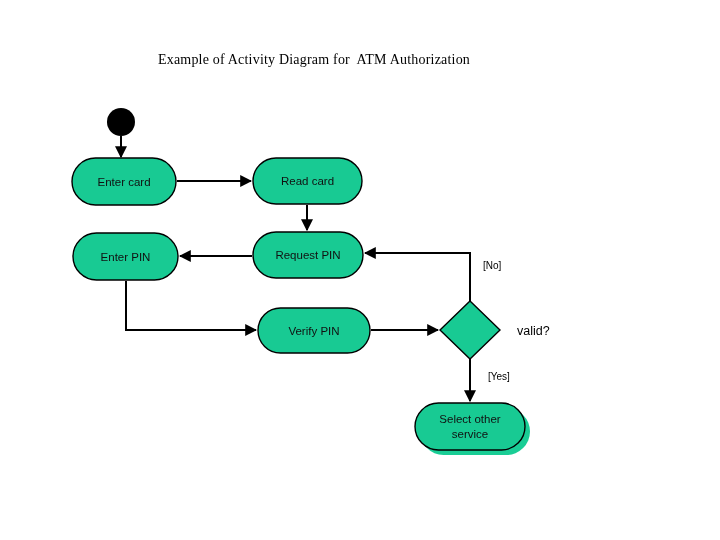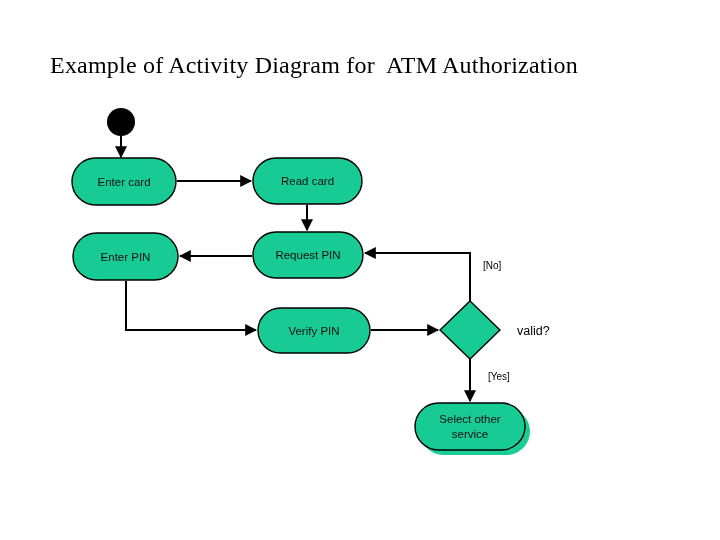--- a/index.html
+++ b/index.html
@@ -15,21 +15,21 @@
     overflow: hidden;
     font-family: "Liberation Sans", sans-serif;
   }
   #slide-title {
     position: absolute;
     left: 0;
     top: 52px;
     width: 628px;
     text-align: center;
     font-family: "Liberation Serif", serif;
-    font-size: 24px;
+    font-size: 14px;
     font-weight: normal;
     color: #000000;
     letter-spacing: 0.2px;
     white-space: pre;
   }
   #diagram-canvas {
     position: absolute;
     left: 0;
     top: 0;
   }

